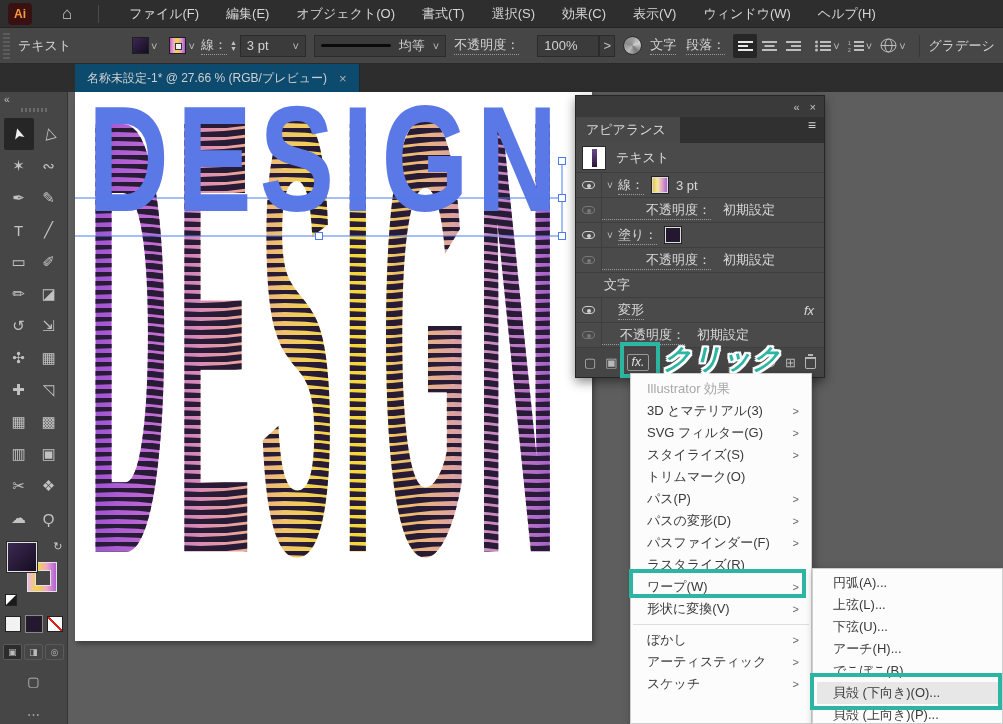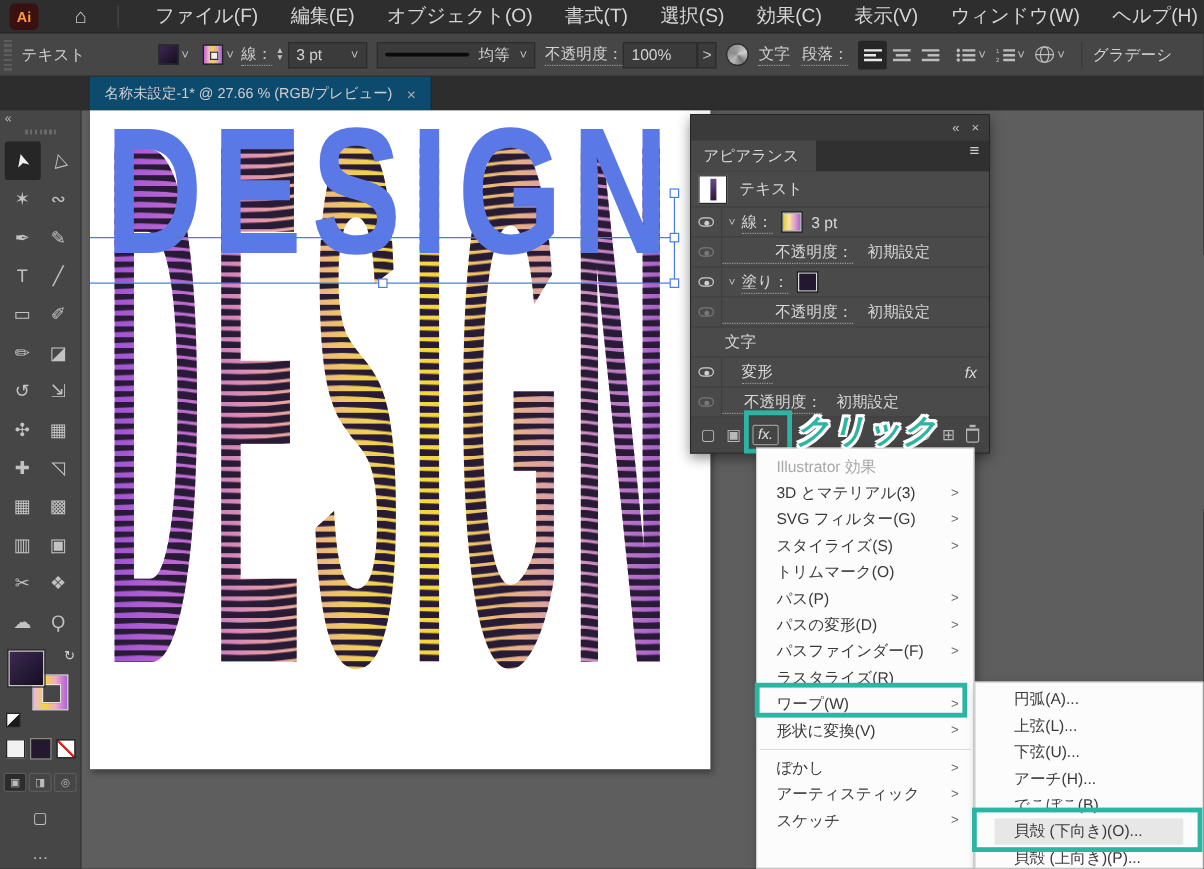--- a/index.html
+++ b/index.html
@@ -10,21 +10,21 @@
   
   .menubar { position:absolute; left:0; top:0; width:1003px; height:28px;
              background:#2e2e2e; display:flex; align-items:center; gap:16px;
              border-bottom:1px solid #232323; }
   .ai-logo { width:24px; height:22px; margin:0 8px 0 8px; background:#3a1111;
              border-radius:4px; color:#ff9a3c; font-weight:bold; font-size:12px;
              display:flex; align-items:center; justify-content:center; }
   .home-ic { color:#c9c9c9; font-size:17px; margin:0 10px 0 6px; }
   .mbar-sep { width:1px; height:18px; background:#4a4a4a; margin-right:14px; }
   .mbar-items { display:flex; gap:27px; }
-  .mbar-item { color:#d6d6d6; font-size:16px; cursor:default; white-space:nowrap; }
+  .mbar-item { color:#d6d6d6; font-size:13px; cursor:default; white-space:nowrap; }
 
   
   .controlbar { position:absolute; left:0; top:28px; width:1003px; height:36px;
                 background:#464646; border-bottom:1px solid #2a2a2a;
                 display:flex; align-items:center; color:#d2d2d2; font-size:13px; }
   .grip { width:7px; height:26px; margin:0 8px 0 3px;
           background:repeating-linear-gradient(0deg,#5c5c5c 0 2px,transparent 2px 4px); }
   .cb-label { margin-right:8px; white-space:nowrap; }
   .cb-link { border-bottom:1px dotted #9a9a9a; white-space:nowrap; }
   .swatch-dd { display:flex; align-items:center; gap:2px; margin:0 6px; }
@@ -147,21 +147,21 @@
   .fx-box { left:620px; top:342px; width:40px; height:36px; z-index:8; }
   .click-label { position:absolute; left:663px; top:340px; z-index:11; font-size:28px;
           font-weight:bold; letter-spacing:1px; color:#2cb5a3; font-style:italic;
           text-shadow:-2px -2px 0 #fff, 2px -2px 0 #fff, -2px 2px 0 #fff, 2px 2px 0 #fff,
                       0 -2px 0 #fff, 0 2px 0 #fff, -2px 0 0 #fff, 2px 0 0 #fff; }
 
   
   .popup { position:absolute; background:#fcfcfc; border:1px solid #cfcfcf;
            box-shadow:2px 3px 8px rgba(0,0,0,.35); z-index:9; font-size:13px; color:#3a3a3a; }
   .effects-menu { left:630px; top:373px; width:182px; height:351px; padding:4px 0; }
-  .warp-submenu { left:812px; top:568px; width:191px; height:156px; padding:3px 16px; }
+  .warp-submenu { left:812px; top:568px; width:191px; height:156px; padding:3px 4px; }
   .mi { height:22px; display:flex; align-items:center; padding:0 12px 0 16px; white-space:nowrap; }
   .mi .milabel { overflow:hidden; }
   .mi .miarrow { margin-left:auto; color:#666; font-size:11px; }
   .mi.disabled { color:#a8a8a8; }
   .mi.hl { background:#e7e7e7; }
   .msep { height:1px; background:#dedede; margin:4px 2px; }
   .warp-box { left:629px; top:569px; width:177px; height:29px; }
   .shell-box { left:810px; top:673px; width:192px; height:37px; }
 </style>
 </head>
@@ -206,21 +206,21 @@
     <div class="valbox" style="width:66px">
       <span>3 pt</span>
       <span class="chev" style="margin-left:auto">˅</span>
     </div>
     <div class="profilebox">
       <span class="strokeline"></span>
       <span>均等</span>
       <span class="chev">˅</span>
     </div>
     <span class="cb-link">不透明度：</span>
-    <div class="valbox" style="width:62px;margin-left:0">
+    <div class="valbox" style="width:62px;margin-left:18px">
       <span>100%</span>
     </div>
     <div class="arrbox">
         <span>&gt;</span>
       </div>
     <div class="recolor"></div>
     <span class="cb-link" style="margin-right:10px">文字</span>
     <span class="cb-link">段落：</span>
     <div class="alignbtn active" style="margin-left:8px">
       <svg width="15" height="12">

